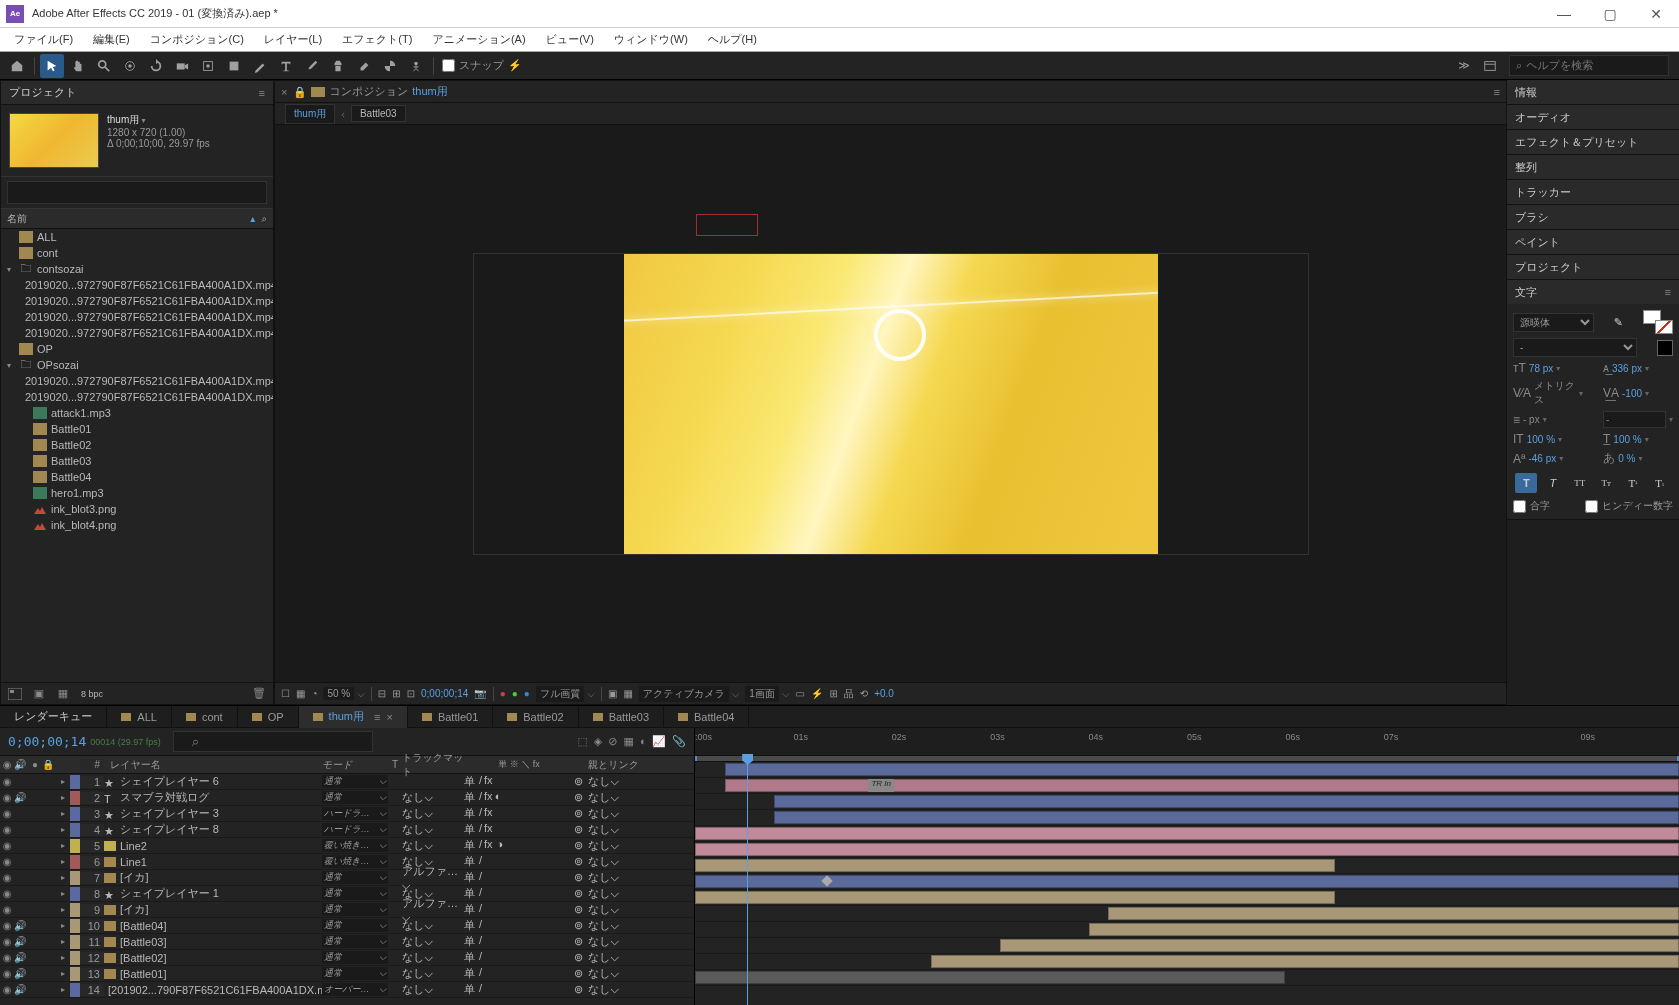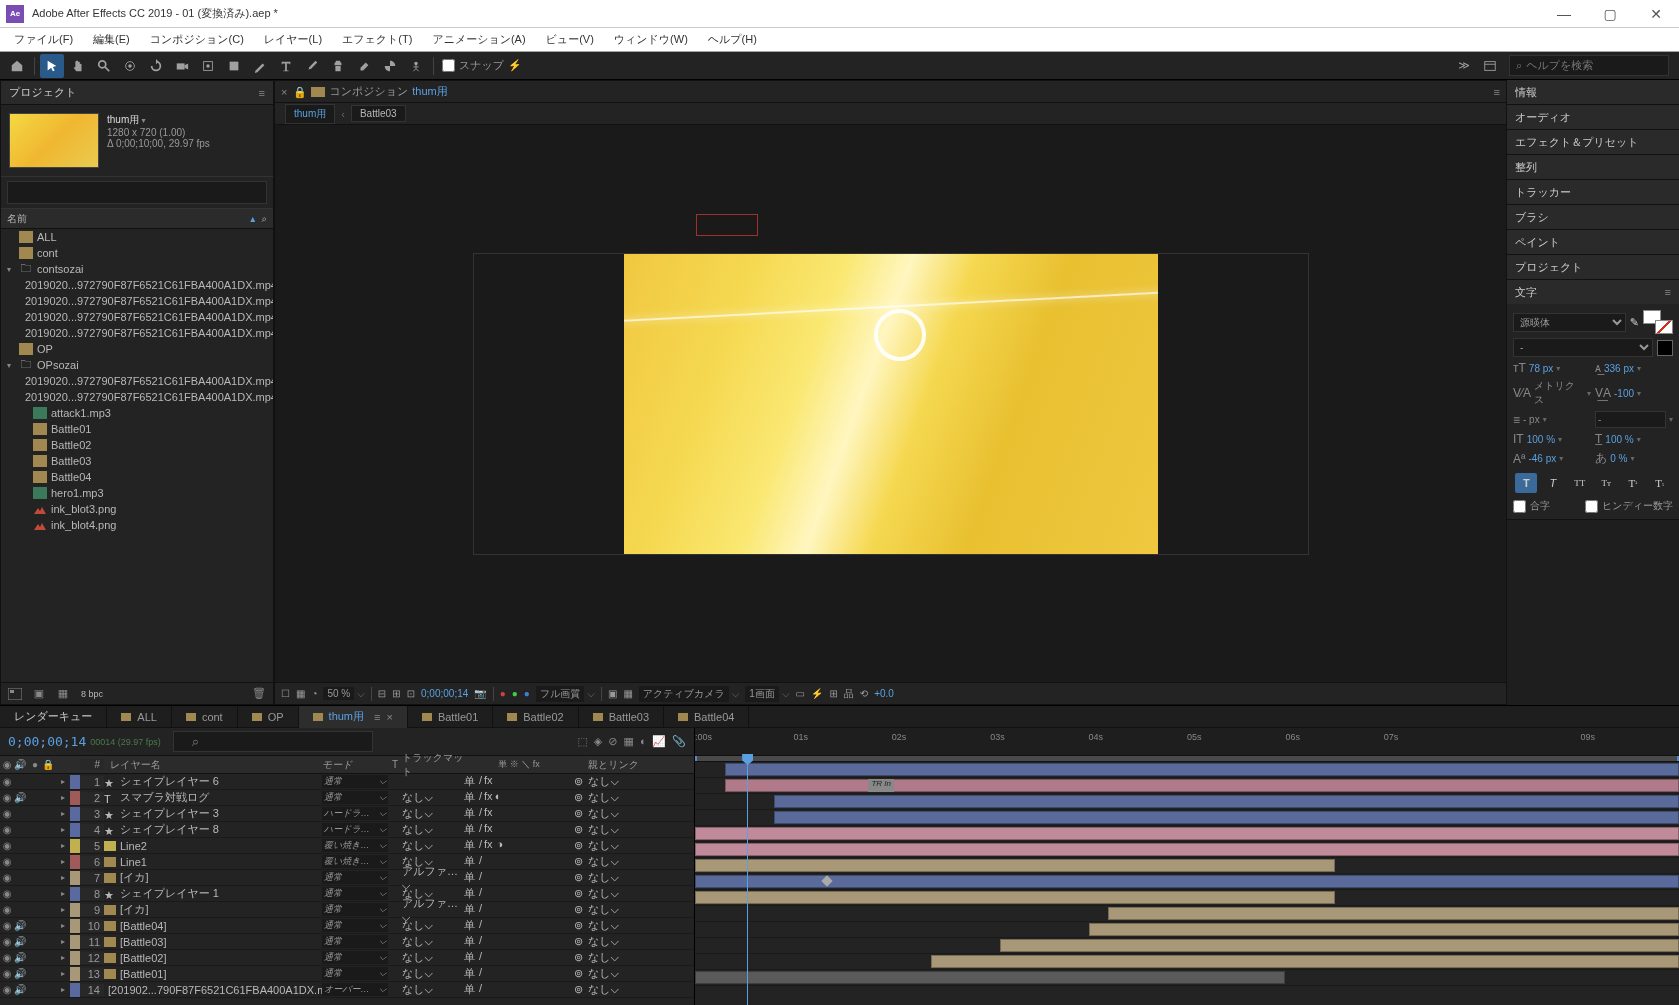--- a/index.html
+++ b/index.html
@@ -80,21 +80,21 @@
 .comp-footer .cf-item.blue { color: #5aa0e0; }
 .comp-footer .cf-sep { width: 1px; height: 14px; background: #444; }
 .comp-footer select, .comp-footer .dd { background: #1a1a1a; border: none; color: #999; font-size: 10px; padding: 1px 4px; }
 
 
 .right-panels { width: 172px; display: flex; flex-direction: column; }
 .rpanel { border-bottom: 1px solid #111; }
 .rpanel-hdr { height: 24px; display: flex; align-items: center; padding: 0 8px; background: #2a2a2a; color: #ccc; }
 .rpanel-hdr .menubtn { margin-left: auto; color: #888; }
 .char-body { padding: 6px; background: #232323; }
-.char-row { display: flex; align-items: center; margin-bottom: 4px; gap: 4px; }
+.char-row { display: flex; align-items: center; margin-bottom: 4px; gap: 20px; }
 .char-row select, .char-row .dd { flex: 1; background: #1a1a1a; border: 1px solid #333; color: #999; font-size: 10px; padding: 2px; }
 .char-row .swatch { width: 16px; height: 16px; }
 .char-row .swatch.ov { position: relative; width: 30px; height: 24px; }
 .char-row .swatch.ov .s1 { position: absolute; top: 0; left: 0; width: 18px; height: 14px; background: #fff; border: 1px solid #888; }
 .char-row .swatch.ov .s2 { position: absolute; bottom: 0; right: 0; width: 18px; height: 14px; background: #fff; border: 1px solid #888; }
 .char-row .swatch.ov .s2::after { content: ""; position: absolute; inset: 0; background: linear-gradient(135deg, transparent 45%, #d03020 45%, #d03020 55%, transparent 55%); }
 .char-ctrl { display: flex; align-items: center; width: 50%; gap: 3px; }
 .char-ctrl .clabel { color: #888; font-size: 12px; }
 .char-ctrl .cval { color: #5aa0e0; font-size: 10px; }
 .char-ctrl .carr { color: #666; font-size: 8px; }

